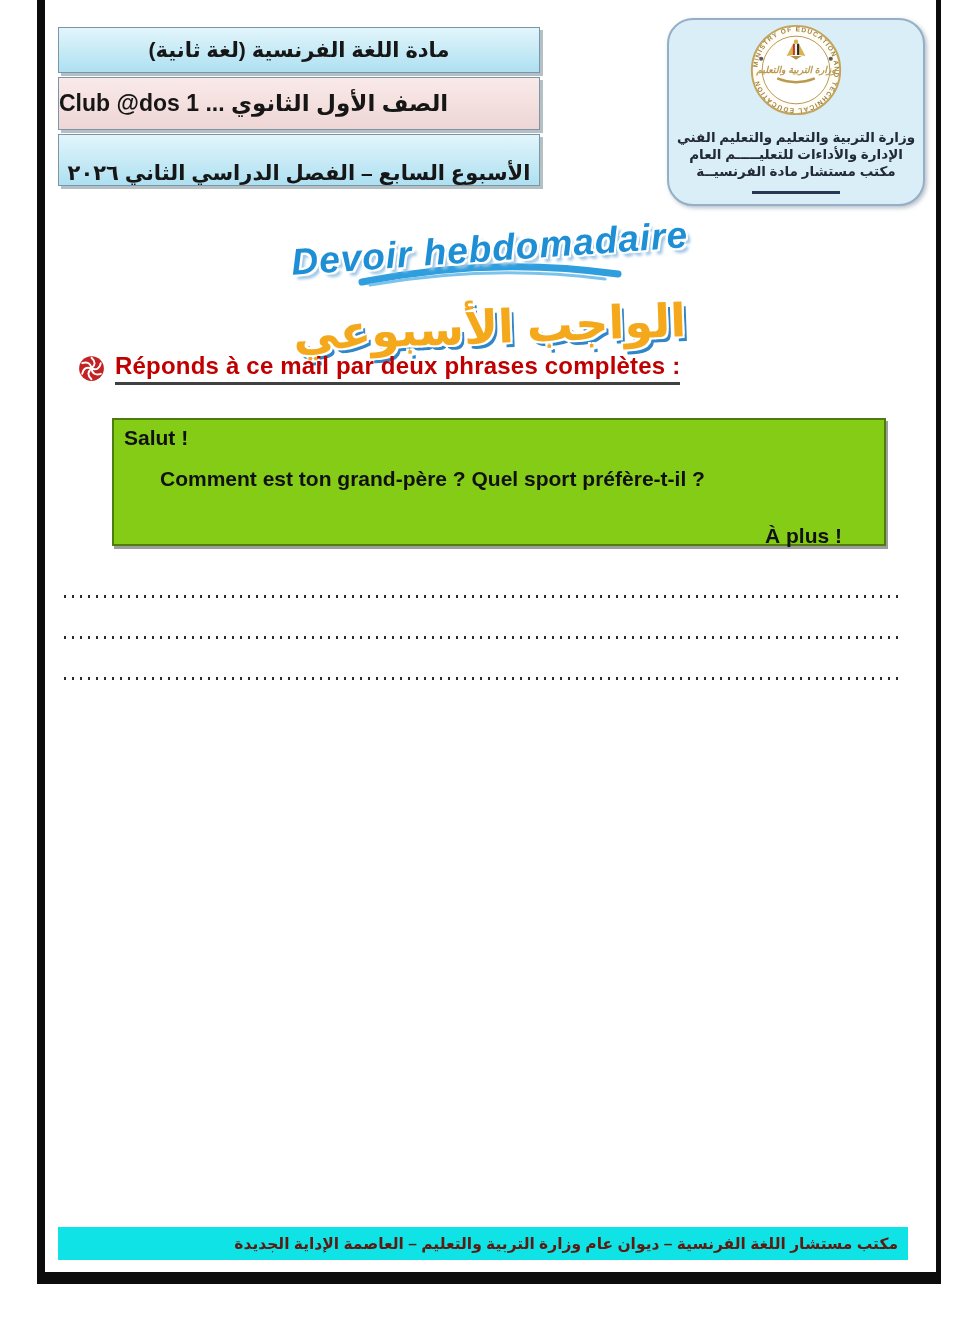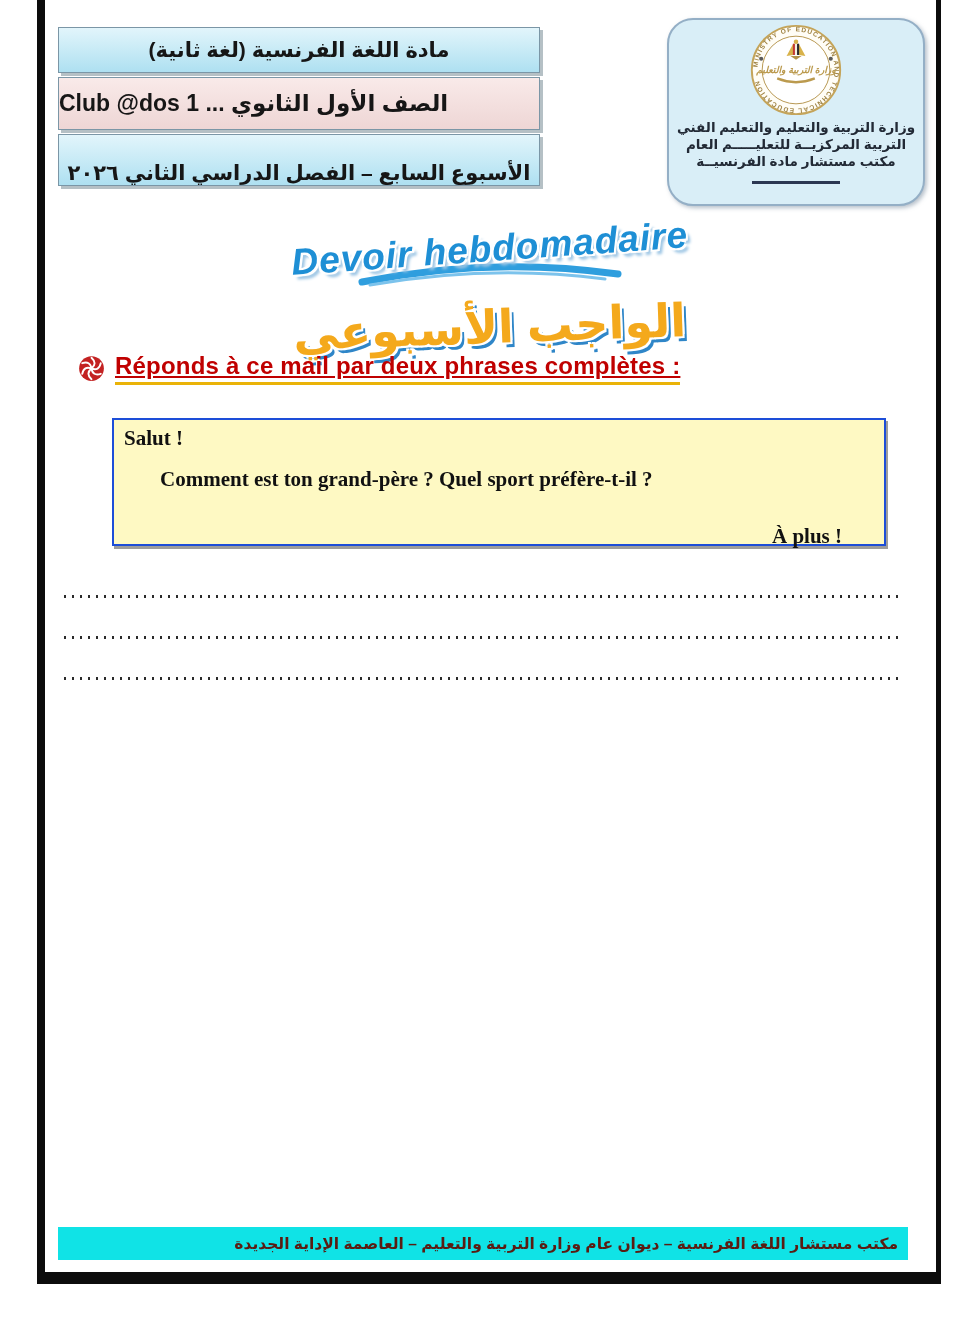--- a/index.html
+++ b/index.html
@@ -29,21 +29,21 @@
 
   
   .ministry-card{
     position:absolute;left:667px;top:18px;width:258px;height:188px;
     box-sizing:border-box;border:2px solid #94afc6;border-radius:26px;
     background:#d9eef7;box-shadow:2px 2px 4px rgba(110,130,150,.5);
     text-align:center;
   }
   .seal{display:block;margin:3px auto 0;}
   .ministry-lines{direction:rtl;font-weight:bold;color:#222a36;
-    font-size:13.5px;line-height:17px;margin-top:2px;}
+    font-size:13.5px;line-height:17px;margin-top:12px;}
   .ministry-underline{width:88px;height:3px;background:#2b3752;margin:11px auto 0;}
 
   
   .banner{position:absolute;left:0;top:228px;width:979px;text-align:center;}
   .banner-fr{
     display:inline-block;transform:rotate(-4deg);
     font-size:37px;font-weight:bold;font-style:italic;color:#1e8fd5;
     text-shadow:-2px -2px 0 #fff,2px -2px 0 #fff,-2px 2px 0 #fff,2px 2px 0 #fff,
                  4px 5px 3px #9cc5e4;
     letter-spacing:1px;
@@ -53,29 +53,29 @@
     display:inline-block;transform:rotate(-2deg);direction:rtl;
     font-size:46px;font-weight:bold;color:#f4a91c;
     text-shadow:-2px -2px 0 #fff,2px -2px 0 #fff,-2px 2px 0 #fff,2px 2px 0 #fff,
                  4px 5px 0 #2f86c8;
   }
 
   
   .instruction{position:absolute;left:78px;top:352px;display:flex;align-items:center;gap:10px;}
   .instruction-text{
     font-size:24px;font-weight:bold;color:#c00000;
-    border-bottom:3px solid #eab308;padding-bottom:2px;letter-spacing:.2px;text-decoration:underline;
+    border-bottom:3px solid #404040;padding-bottom:2px;letter-spacing:.2px;
   }
 
   
   .mailbox{
     position:absolute;left:112px;top:418px;width:774px;height:128px;
-    box-sizing:border-box;border:2px solid #1d4ed8;background:#fef9c3;
+    box-sizing:border-box;border:2px solid #4d7c0f;background:#84cc16;
     box-shadow:2px 3px 0 #9d9d9d;
-    font-family:Liberation Serif, serif;font-weight:bold;
+    font-family:Liberation Sans, sans-serif;font-weight:bold;
     font-size:21px;color:#111;
   }
   .mail-greeting{position:absolute;left:10px;top:6px;}
   .mail-question{position:absolute;left:46px;top:47px;}
   .mail-closing{position:absolute;right:42px;top:104px;}
 
   
   .answers{position:absolute;left:64px;top:595px;width:838px;}
   .dotline{
     height:3px;margin-bottom:38px;
@@ -132,21 +132,21 @@
         <rect x="51.1" y="22" width="2.2" height="12" fill="#2b2b2b"></rect>
         <circle cx="50" cy="20" r="2.4" fill="#d8b24a"></circle>
         <path d="M44,35 h12 l-6,4 Z" fill="#b3924a"></path>
       </g>
 
       <text x="50" y="53" text-anchor="middle" font-size="10" font-weight="bold" font-style="italic" fill="#bb9a4e" direction="rtl">وزارة التربية والتعليم</text>
       <path d="M30,59 q20,8 40,0" stroke="#bb9a4e" stroke-width="2.5" fill="none"></path>
     </svg>
     <div class="ministry-lines">
       <div>وزارة التربية والتعليم والتعليم الفني</div>
-      <div>التربية المركزيــة للتعليـــــم العام</div>
+      <div>الإدارة والأداءات للتعليـــــم العام</div>
       <div>مكتب مستشار مادة الفرنسيــة</div>
     </div>
     <div class="ministry-underline"></div>
   </div>
 
   <div class="banner">
     <span class="banner-fr">Devoir hebdomadaire</span>
     <svg class="swoosh" width="280" height="30" viewBox="0 0 280 30">
       <path d="M12,22 Q140,-4 268,14" stroke="#2f9ede" stroke-width="7" fill="none" stroke-linecap="round"></path>
       <path d="M20,25 Q140,4 255,19" stroke="#7cc3ec" stroke-width="3" fill="none" stroke-linecap="round"></path>

